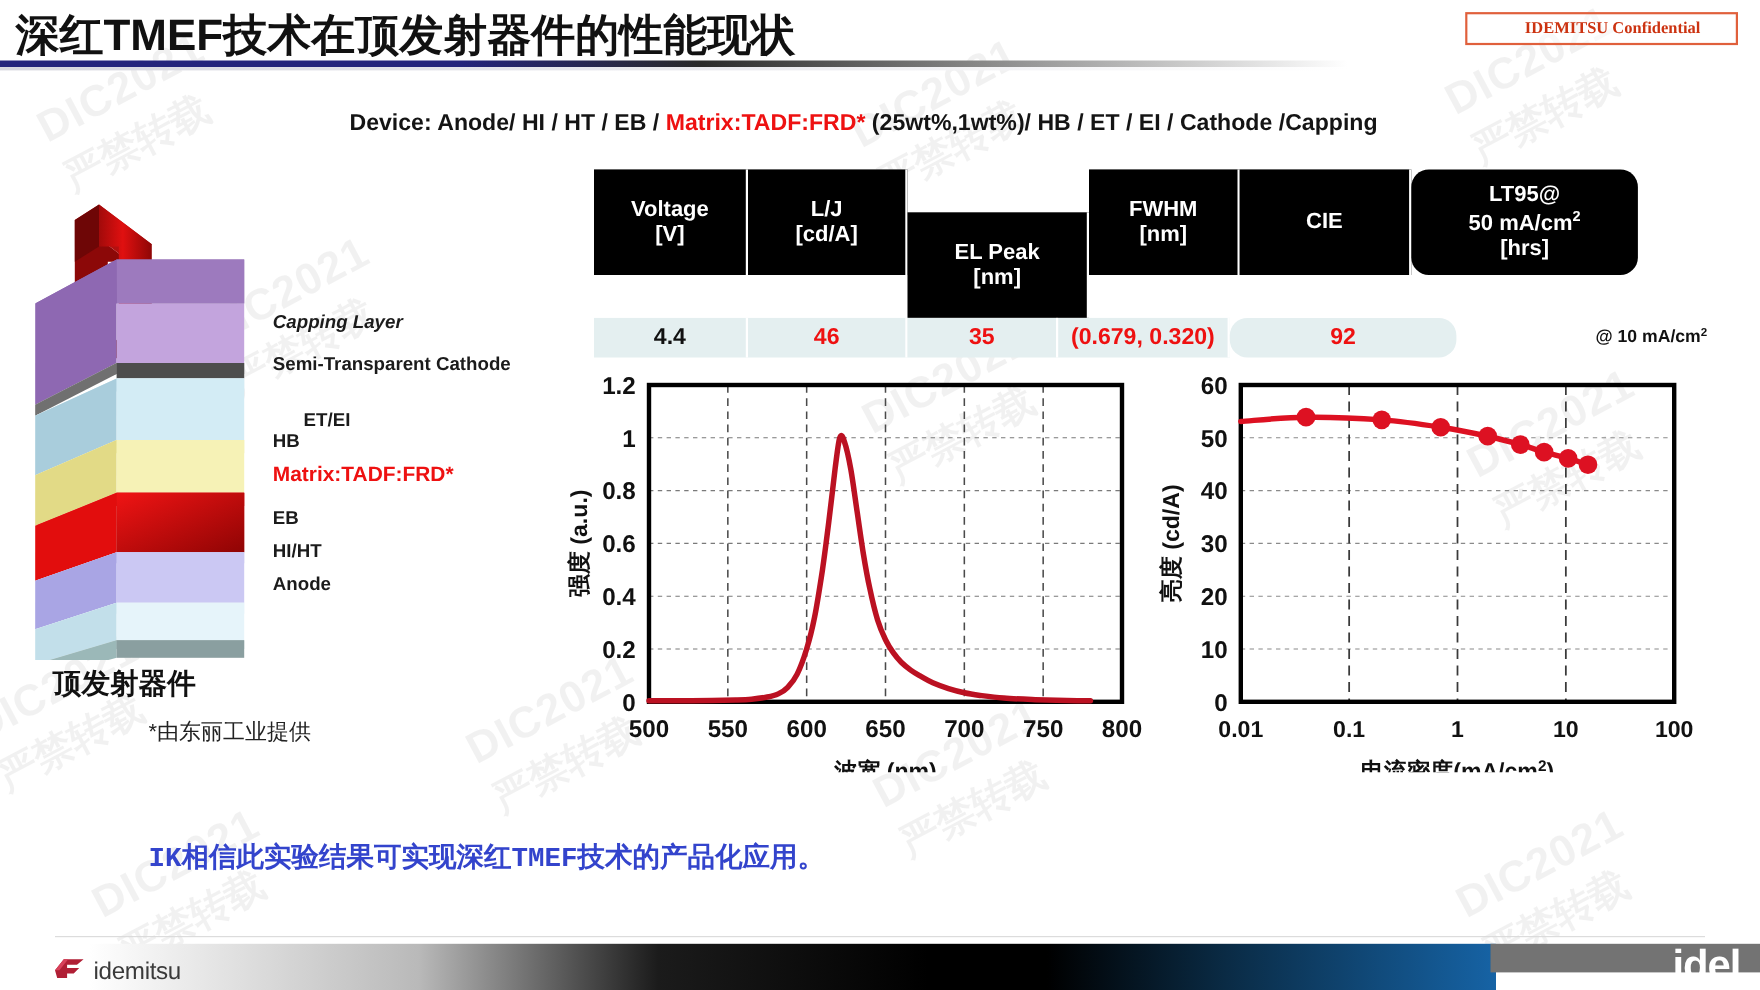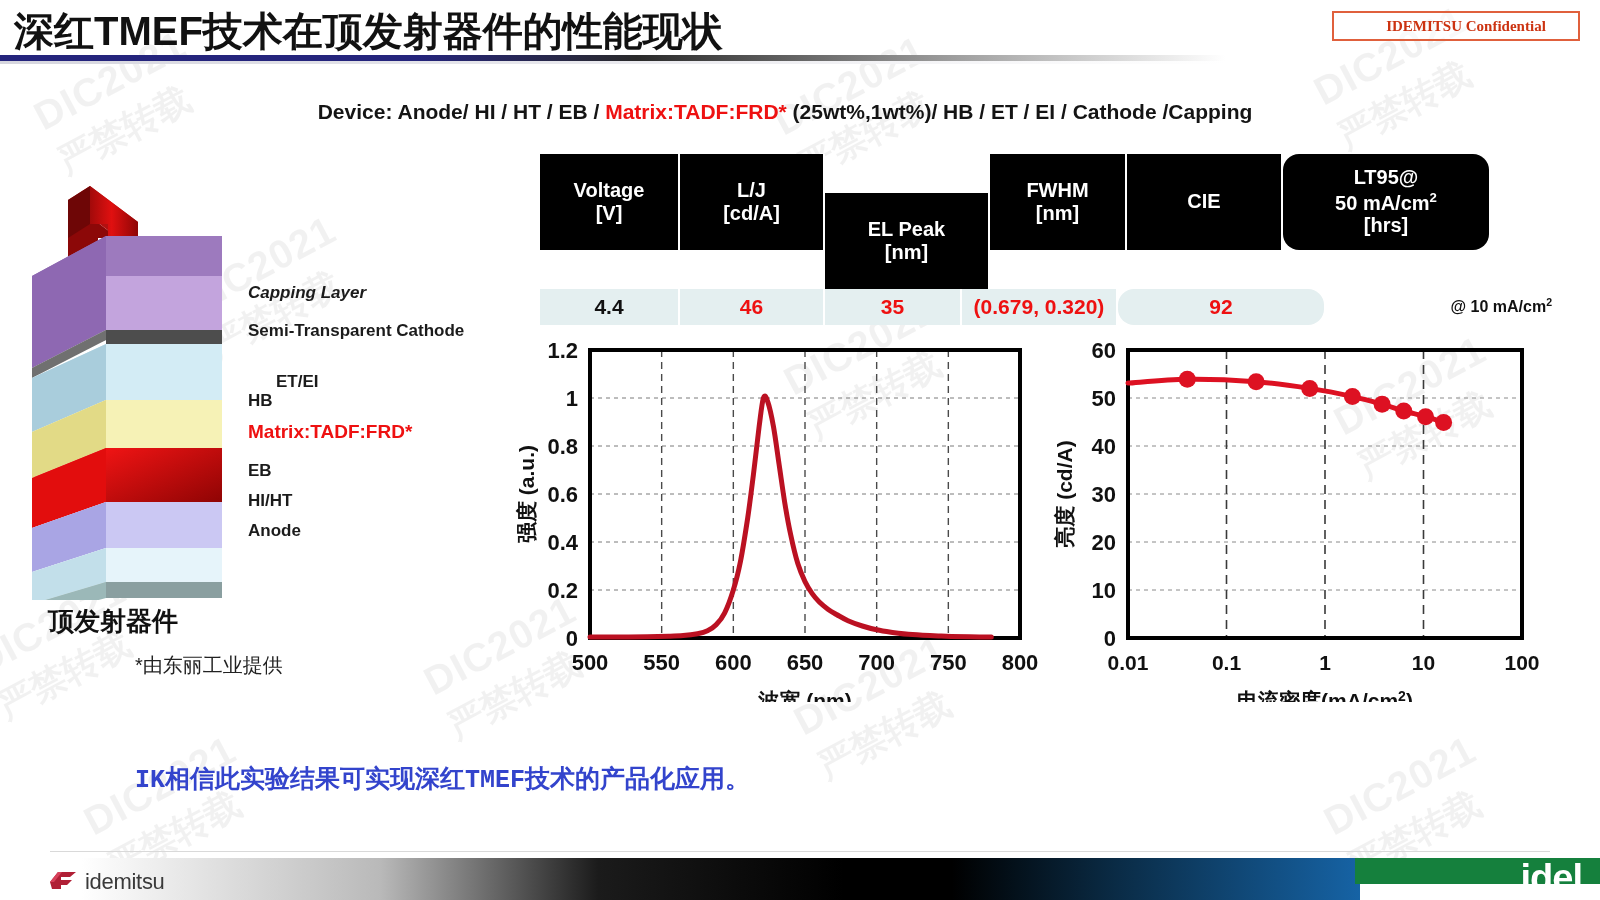--- a/index.html
+++ b/index.html
@@ -112,21 +112,21 @@
   }
   .idemitsu .word{
     font-size:22px;color:#3a3a3a;font-weight:400;letter-spacing:-0.3px;
   }
   .footgrad{
     position:absolute;left:0;top:858px;width:1360px;height:42px;
     background:linear-gradient(to right,#ffffff 0%,#ffffff 6%,#b9b9b9 28%,#1b1b1b 44%,#000000 62%,#000000 70%,#0a2b45 82%,#1663a5 100%);
   }
   .footblue{
     position:absolute;left:1355px;top:858px;width:245px;height:26px;
-    background:#15803d;
+    background:#737373;
   }
   .footblue .brand{
     position:absolute;right:18px;top:-1px;color:#fff;font-size:38px;font-weight:700;
     letter-spacing:-1px;font-family:"Liberation Sans",sans-serif;
   }
 </style>
 </head>
 <body>
 
 <div class="slide">

